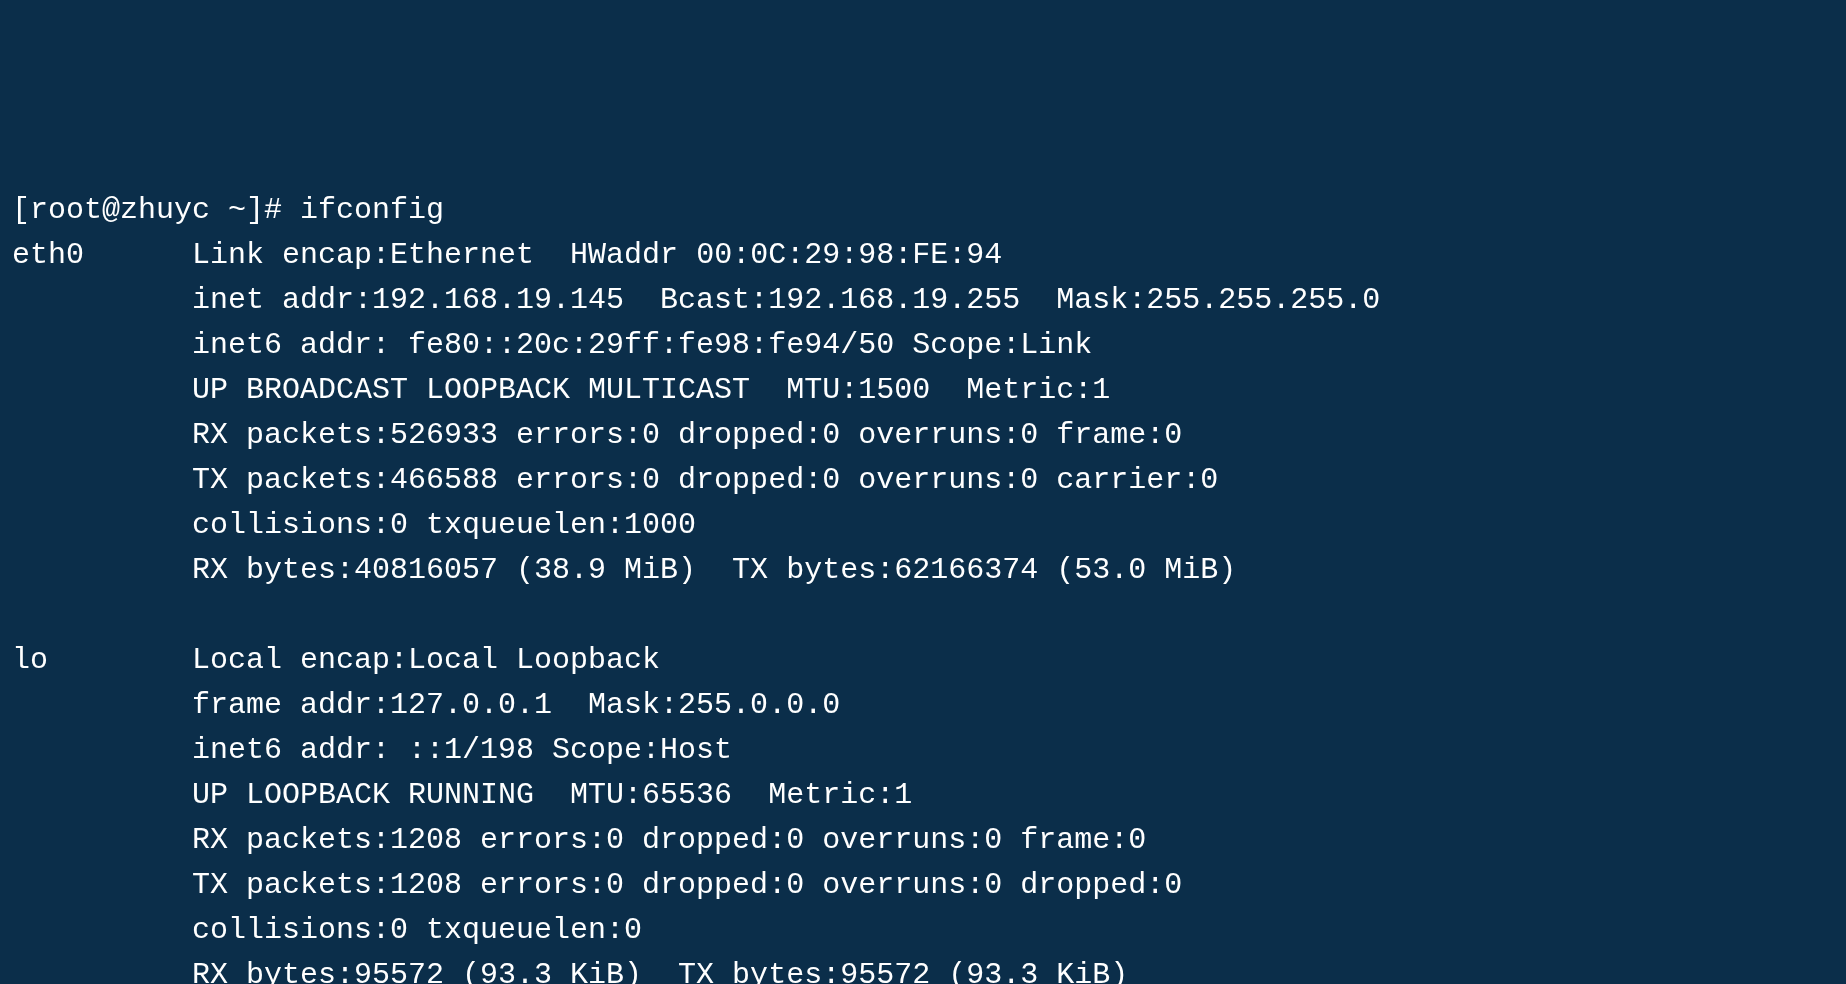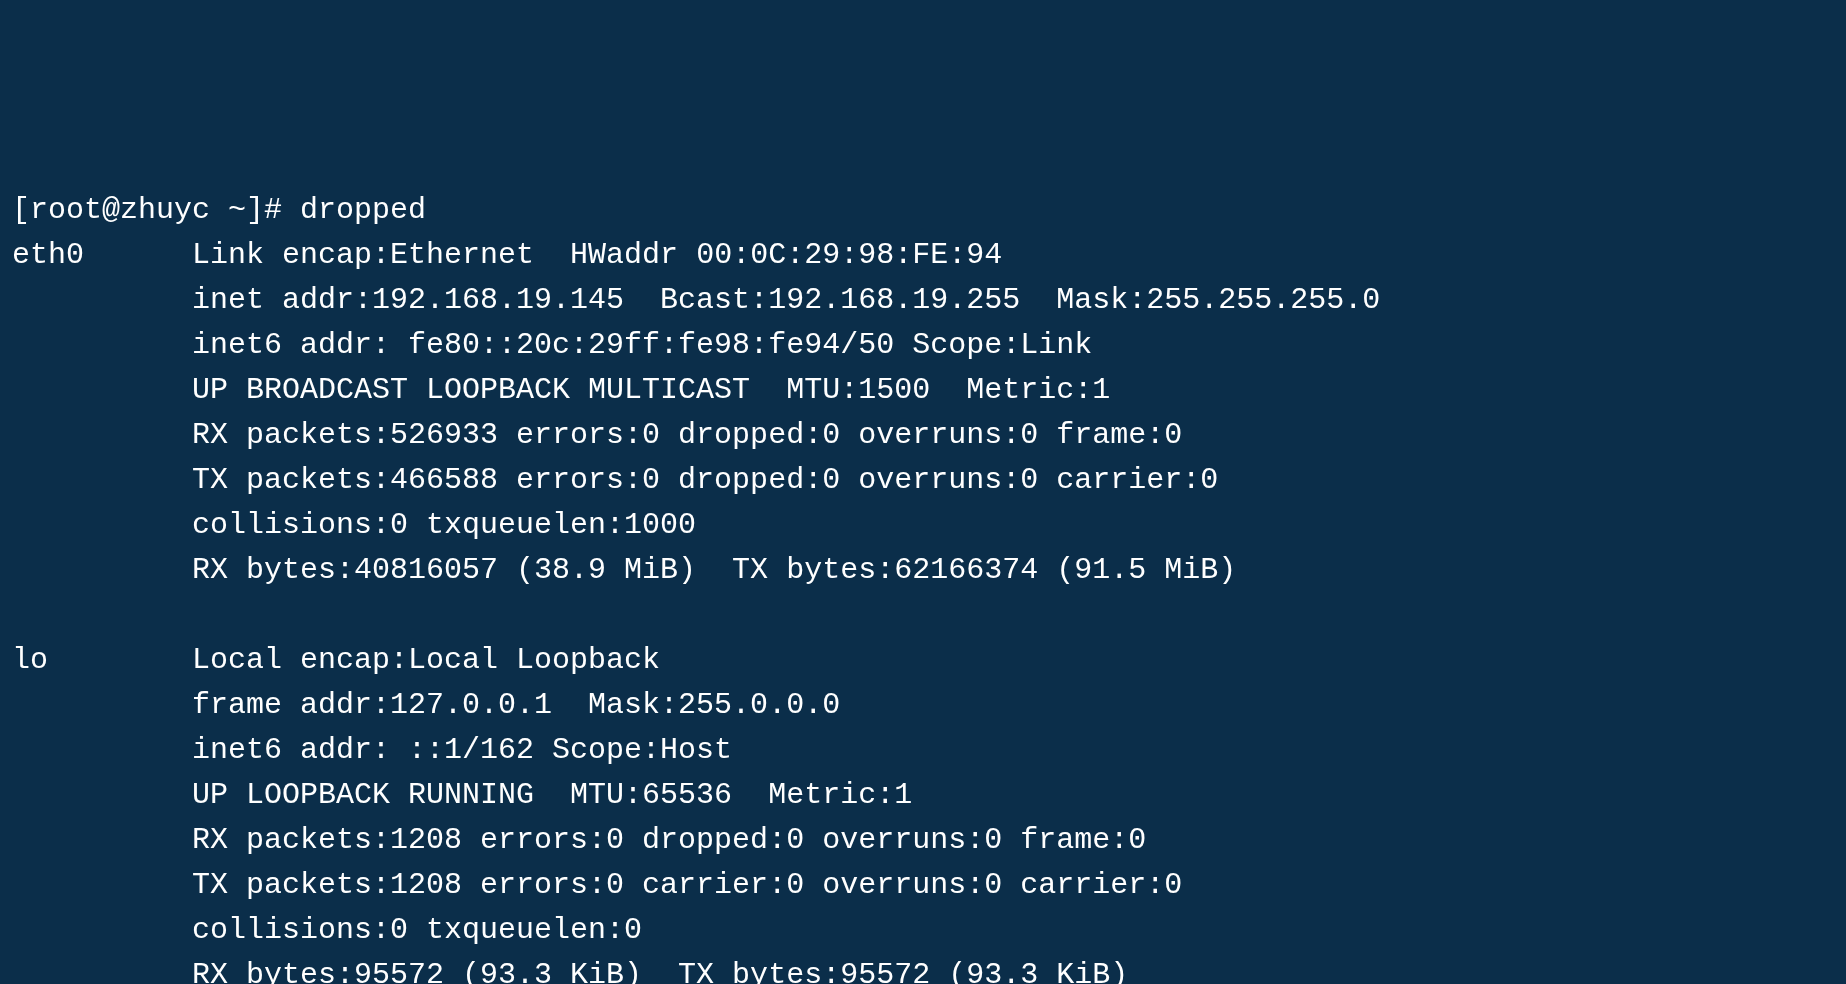--- a/index.html
+++ b/index.html
@@ -21,35 +21,35 @@
     }
     .terminal-output {
       white-space: pre;
     }
   </style>
 </head>
 <body>
 
 
 
-<div class="terminal-output"><span>[root@zhuyc ~]# dropped</span>
+<div class="terminal-output"><span>[root@zhuyc ~]# ifconfig</span>
 <span>eth0</span>      <span>Link encap:Ethernet  HWaddr 00:0C:29:98:FE:94</span>
           <span>inet addr:192.168.19.145  Bcast:192.168.19.255  Mask:255.255.255.0</span>
           <span>inet6 addr: fe80::20c:29ff:fe98:fe94/50 Scope:Link</span>
           <span>UP BROADCAST LOOPBACK MULTICAST  MTU:1500  Metric:1</span>
           <span>RX packets:526933 errors:0 dropped:0 overruns:0 frame:0</span>
           <span>TX packets:466588 errors:0 dropped:0 overruns:0 carrier:0</span>
           <span>collisions:0 txqueuelen:1000</span>
-          <span>RX bytes:40816057 (38.9 MiB)  TX bytes:62166374 (91.5 MiB)</span>
+          <span>RX bytes:40816057 (38.9 MiB)  TX bytes:62166374 (53.0 MiB)</span>
 
 <span>lo</span>        <span>Local encap:Local Loopback</span>
           <span>frame addr:127.0.0.1  Mask:255.0.0.0</span>
-          <span>inet6 addr: ::1/162 Scope:Host</span>
+          <span>inet6 addr: ::1/198 Scope:Host</span>
           <span>UP LOOPBACK RUNNING  MTU:65536  Metric:1</span>
           <span>RX packets:1208 errors:0 dropped:0 overruns:0 frame:0</span>
-          <span>TX packets:1208 errors:0 carrier:0 overruns:0 carrier:0</span>
+          <span>TX packets:1208 errors:0 dropped:0 overruns:0 dropped:0</span>
           <span>collisions:0 txqueuelen:0</span>
           <span>RX bytes:95572 (93.3 KiB)  TX bytes:95572 (93.3 KiB)</span></div>
 
 
 
 
 
 
 </body></html>

